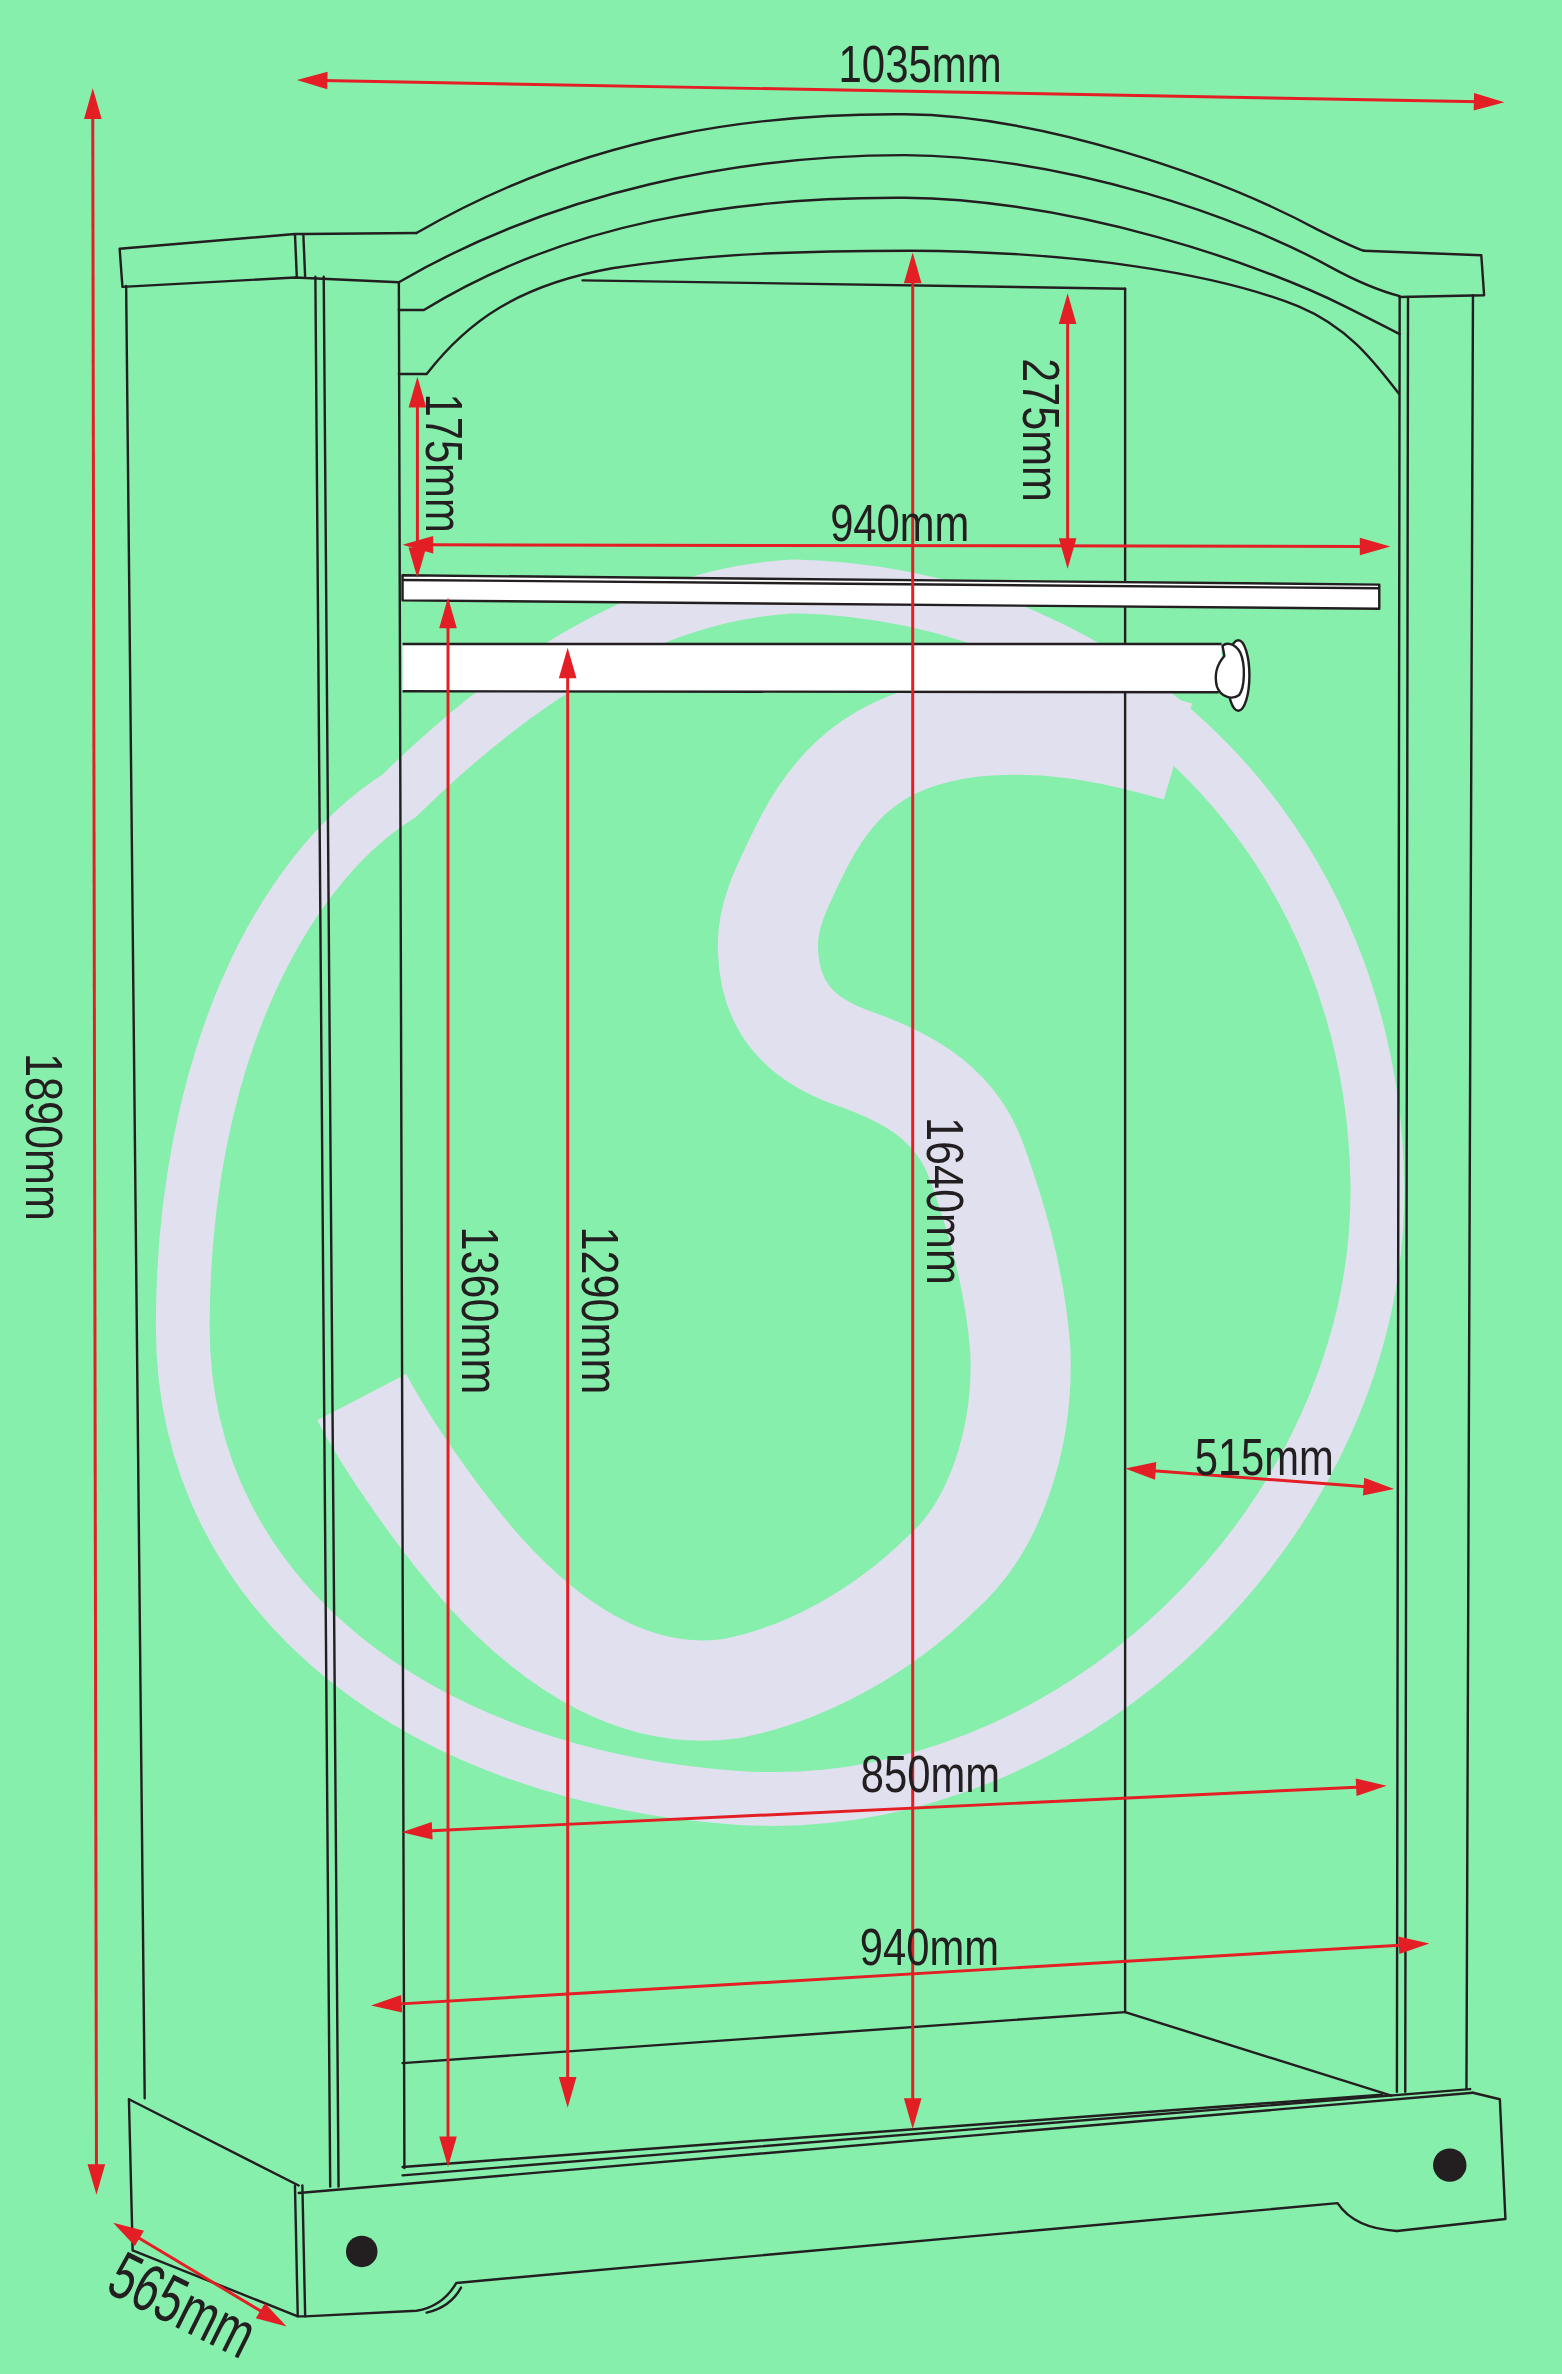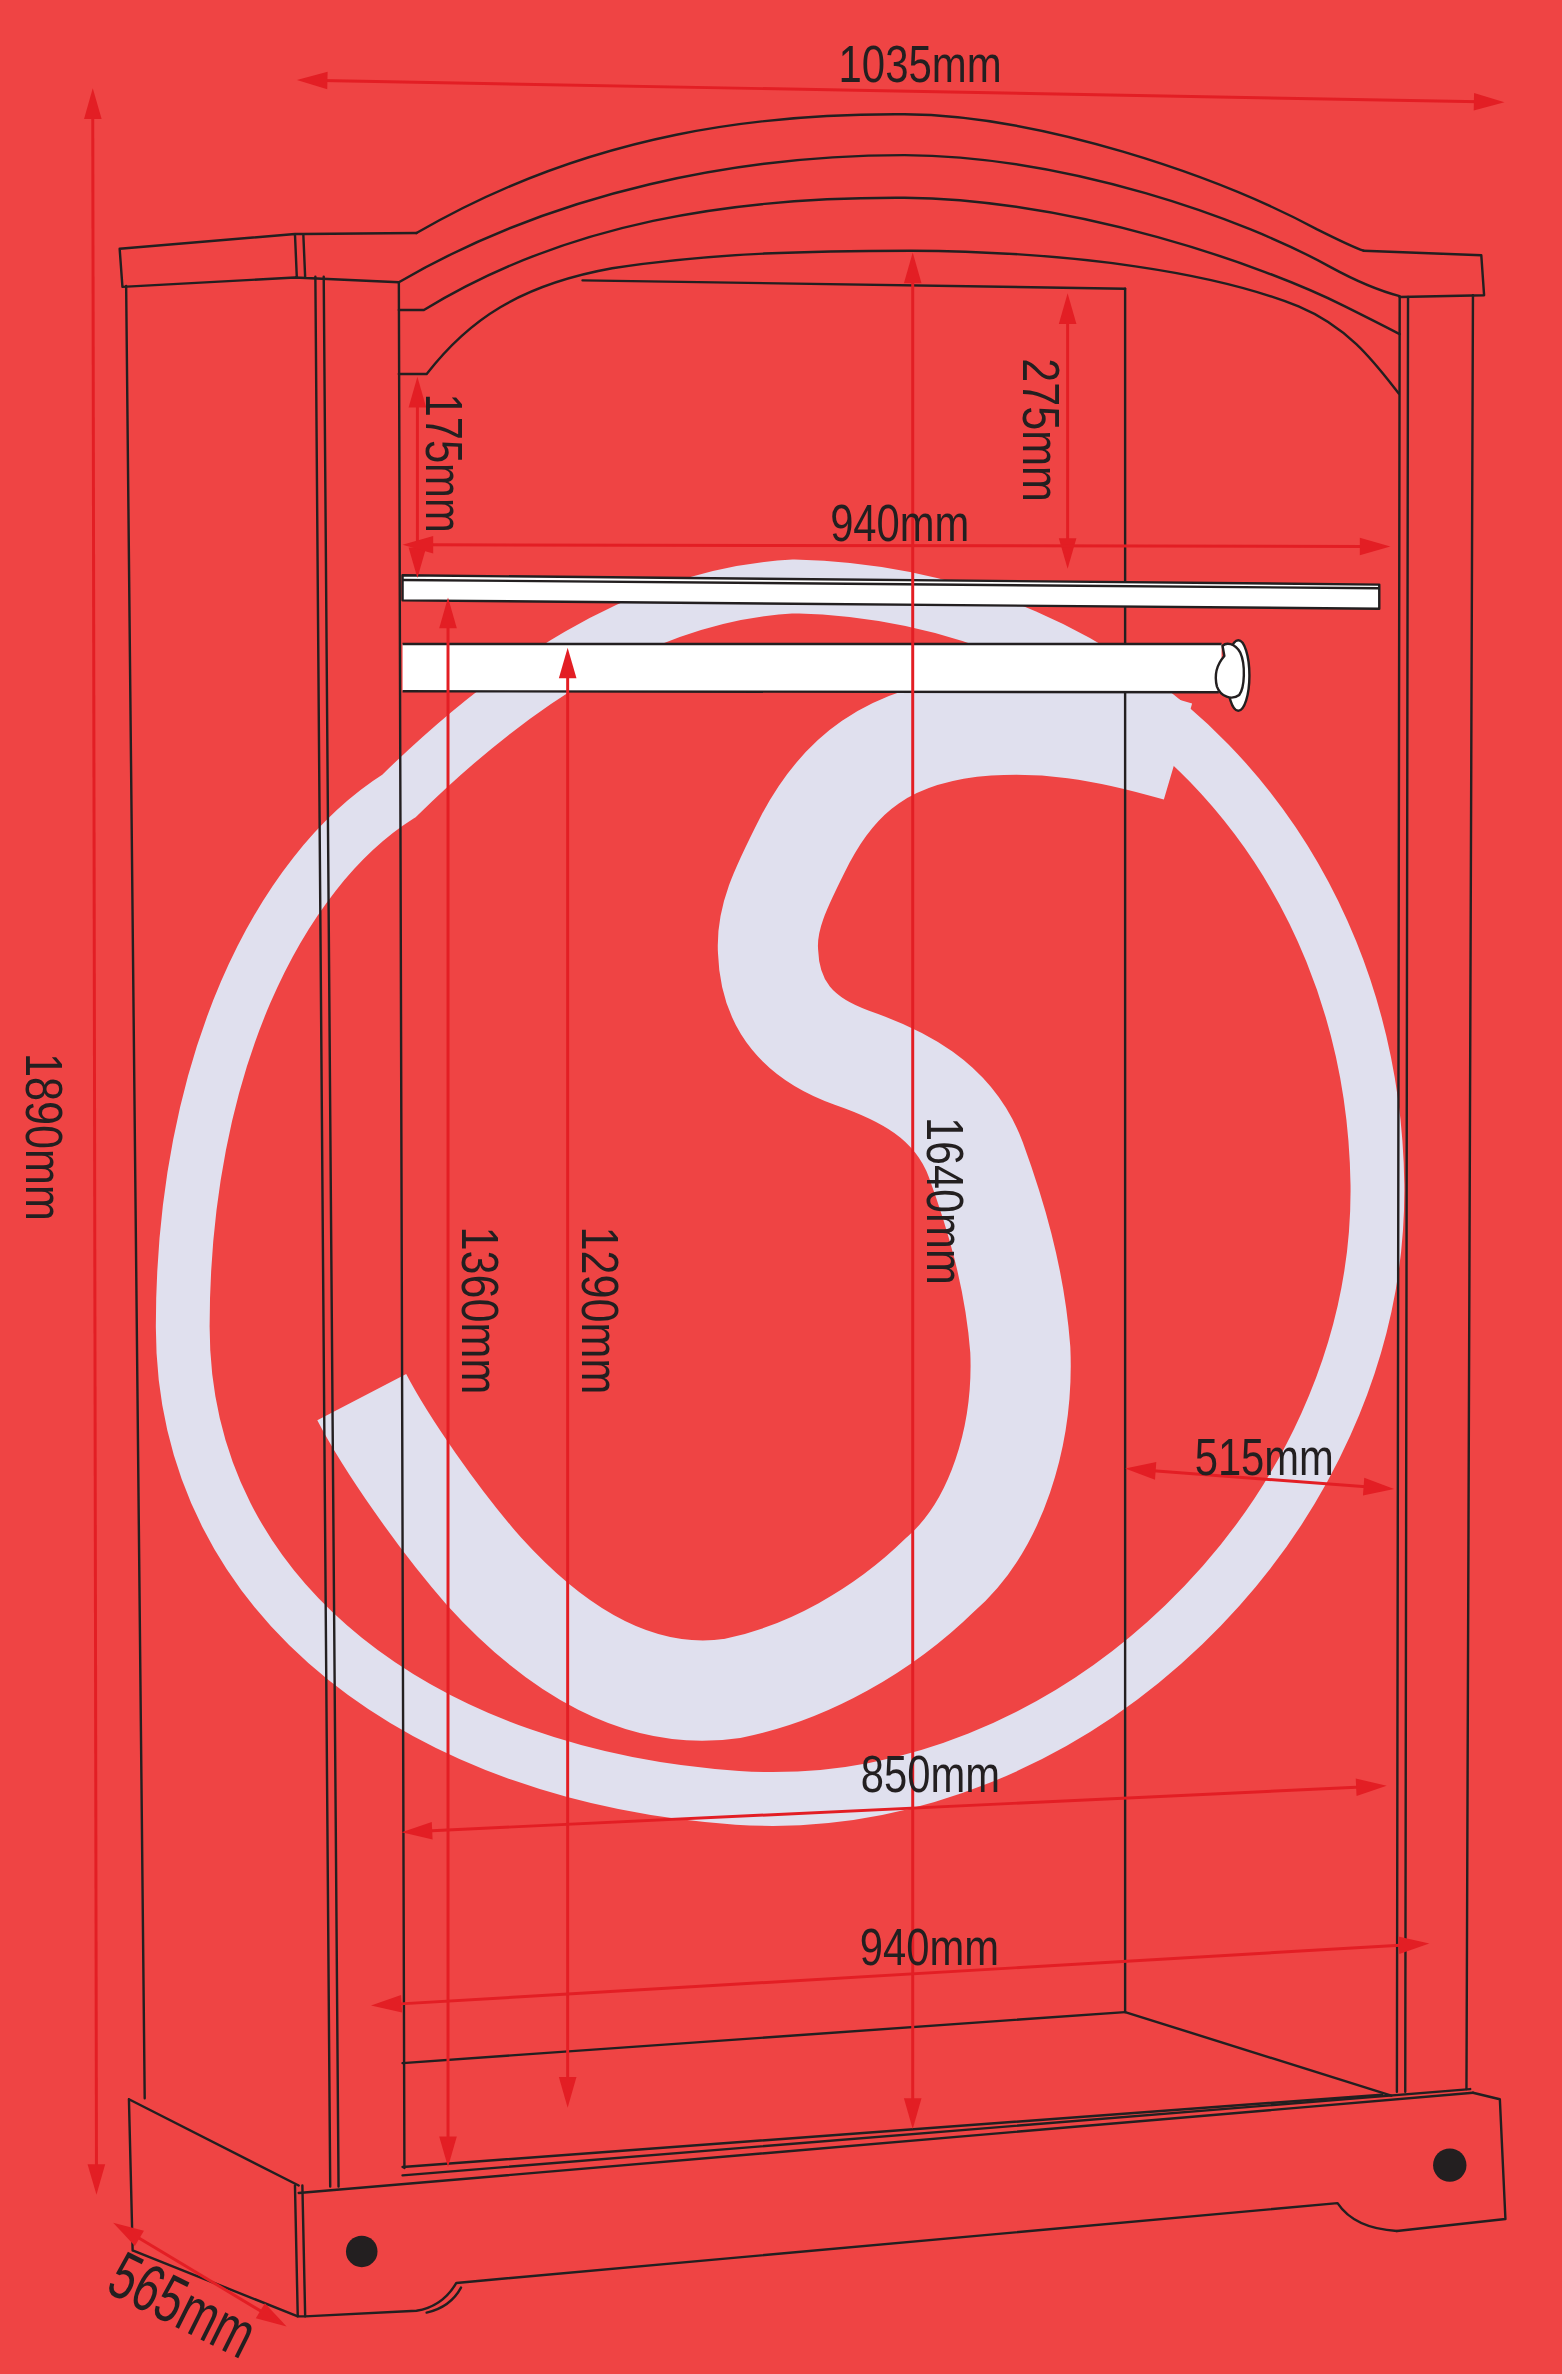--- a/index.html
+++ b/index.html
@@ -1,16 +1,16 @@
 <!DOCTYPE html>
 <html style="font-size:15px"><head>
 <meta charset="utf-8">
 <style>
 html,body{margin:0;padding:0;background:#fff;}
-#page{position:relative;width:1562px;height:2375px;background:#ef4444;overflow:hidden;}
+#page{position:relative;width:1562px;height:2375px;background:#86efac;overflow:hidden;}
 svg{position:absolute;top:0;left:0;}
 text{font-family:"Liberation Sans",sans-serif;fill:#231f20;}
 </style>
 </head>
 <body>
 <div id="page">
 <svg width="1562" height="2375" viewBox="0 0 1684 2560">
 
 <g fill="none" stroke="#e0e0ee">
 <path d="M 856,632 C 1216,640 1480,917 1485,1277 C 1489,1637 1154,1962 795,1938 C 465,1916 197,1730 197,1430 C 197,1150 300,940 430,858 C 545,745 690,640 856,632 Z" stroke-width="58"></path>

